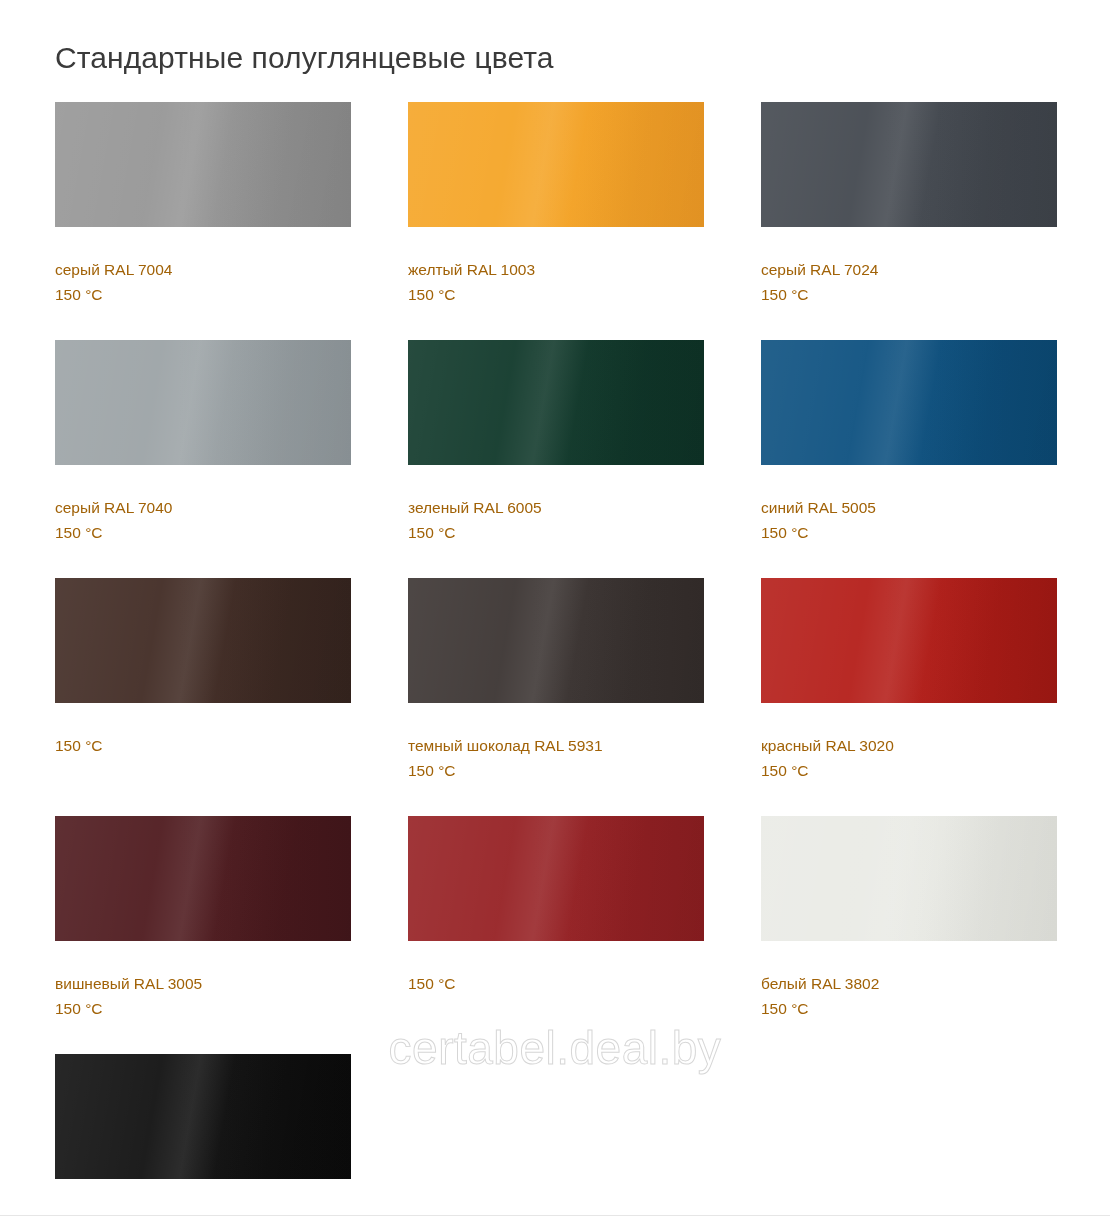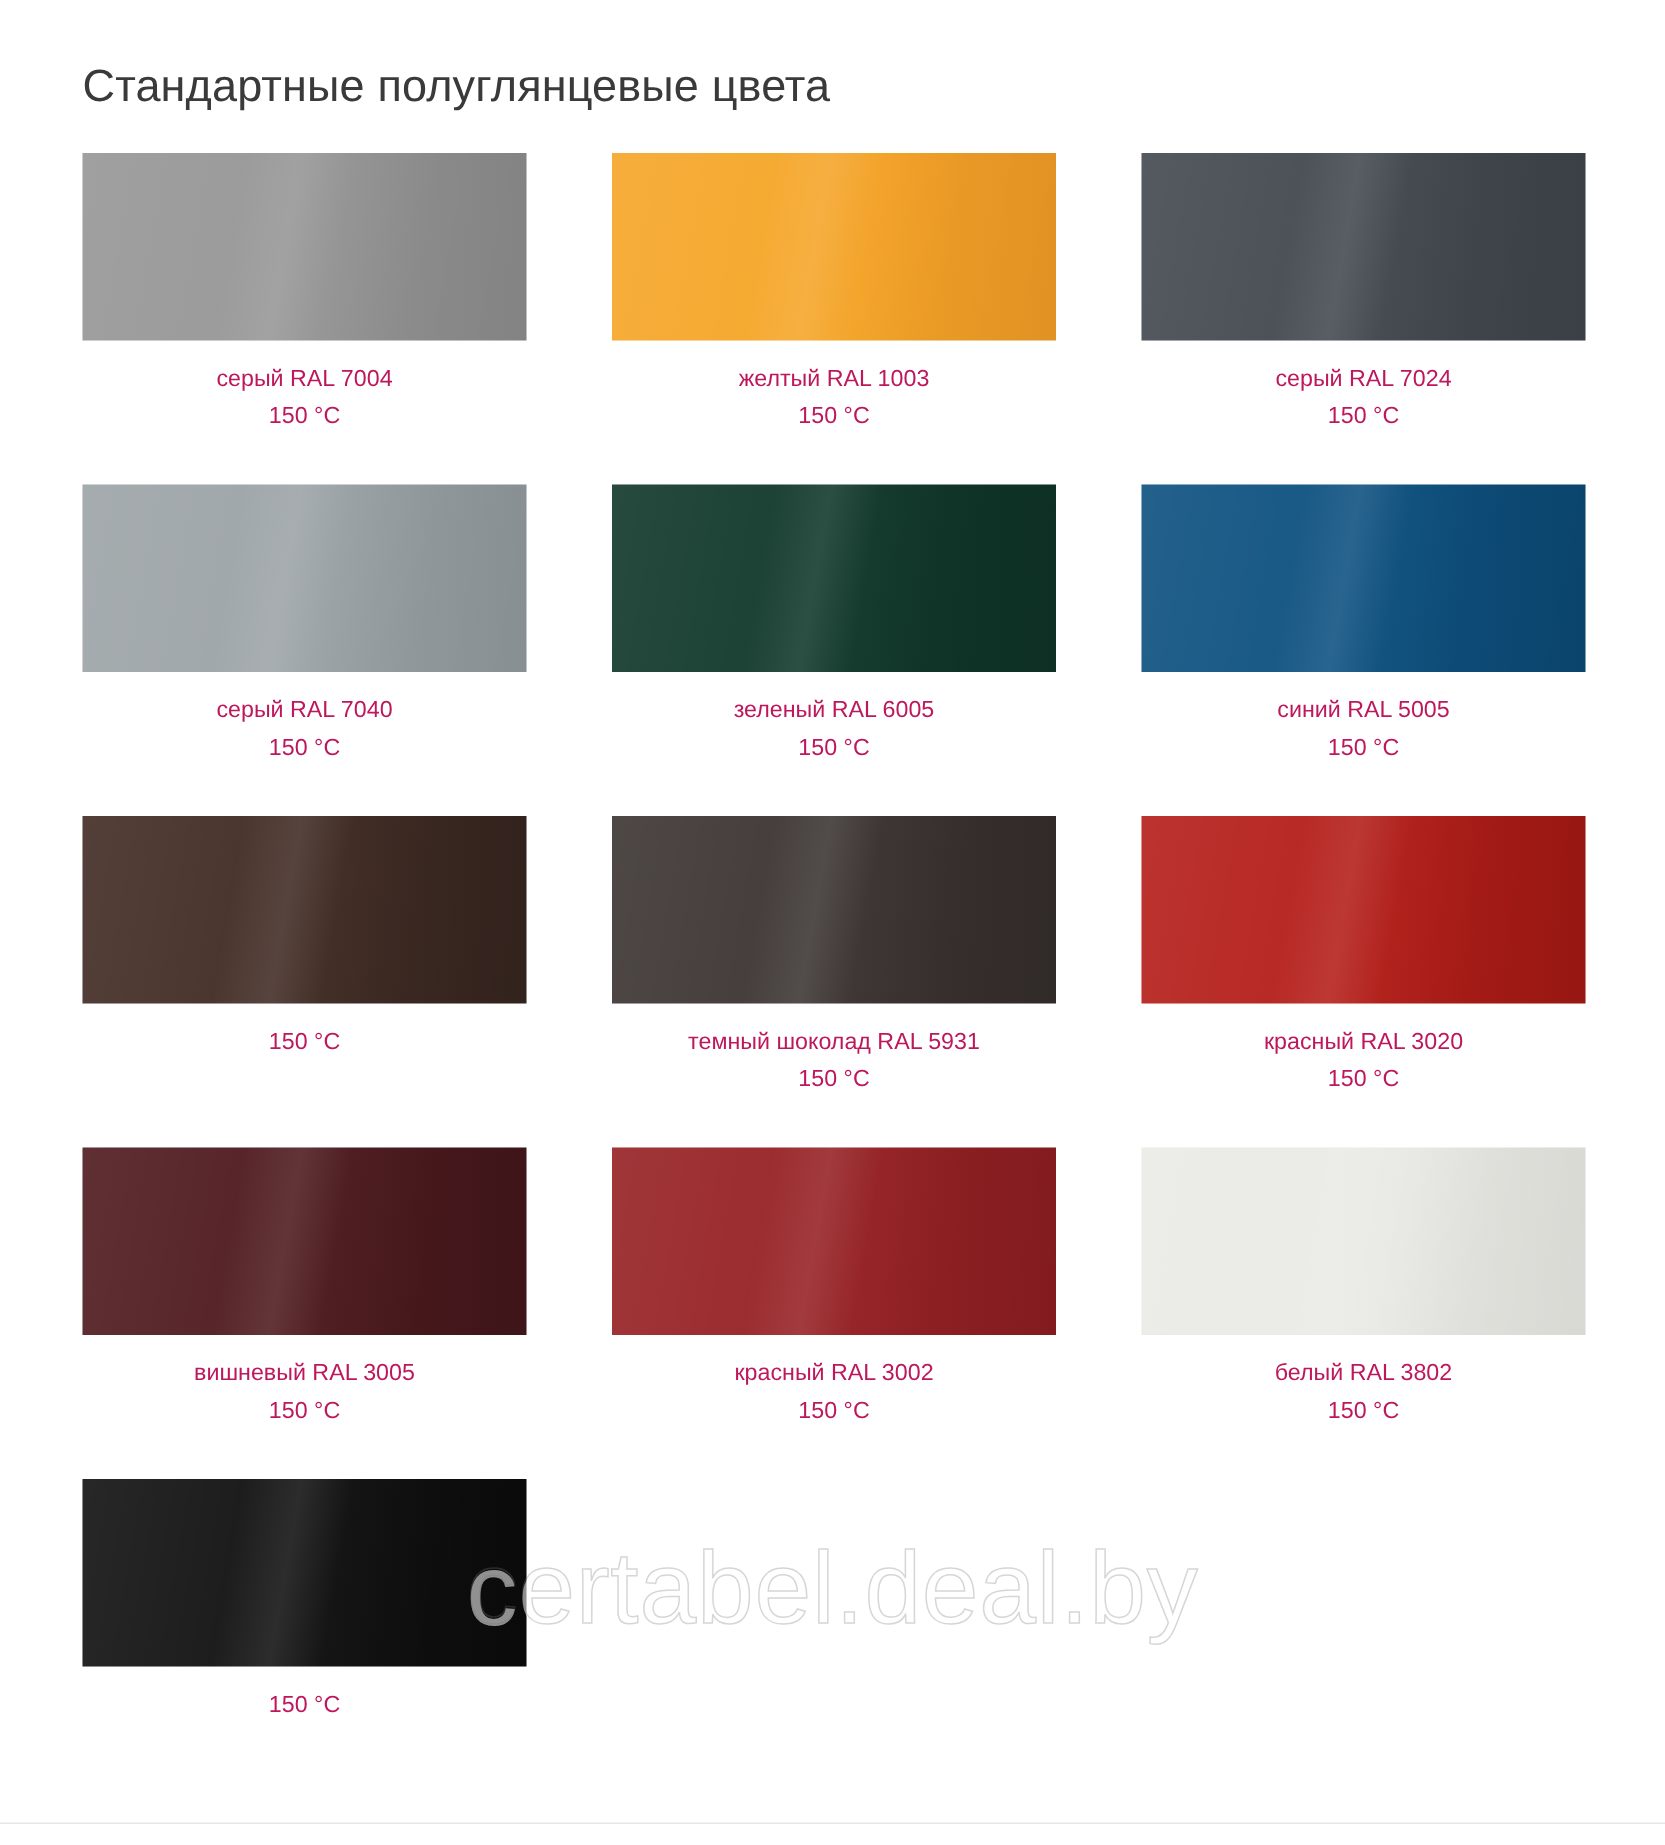--- a/index.html
+++ b/index.html
@@ -71,38 +71,37 @@
         rgba(255,255,255,0.085) 0%,
         rgba(255,255,255,0.045) 34%,
         rgba(255,255,255,0.11) 46%,
         rgba(255,255,255,0.015) 57%,
         rgba(0,0,0,0.035) 76%,
         rgba(0,0,0,0.055) 100%);
     pointer-events: none;
   }
 
   .swatch-caption {
-    text-align: center;
-    padding-top: 13px;
+    padding-top: 30px;
     font-size: 15.5px;
     line-height: 25px;
-    color: #be185d;
+    color: #a16207;
     font-weight: 400;
   }
   .swatch-name { display: block; }
   .swatch-temp { display: block; }
 
   
   .watermark {
     position: absolute;
     left: 0;
     right: 0;
     top: 1025px;
     text-align: center;
-    font-size: 68px;
+    font-size: 46px;
     line-height: 1;
     letter-spacing: 0.5px;
     font-weight: 400;
     color: transparent;
     -webkit-text-stroke: 1px rgba(120,120,120,0.30);
     text-shadow: 0 1px 0 rgba(255,255,255,0.55);
     pointer-events: none;
     user-select: none;
     z-index: 5;
     font-family: "Liberation Sans", "DejaVu Sans", sans-serif;
@@ -181,21 +180,20 @@
       <div class="swatch-cell">
         <div class="swatch-chip" style="background: linear-gradient(90deg, rgb(80, 28, 32) 0%, rgb(80, 28, 32) 42%, rgb(66, 22, 26) 100%);"></div>
         <div class="swatch-caption">
           <span class="swatch-name">вишневый RAL 3005</span>
           <span class="swatch-temp">150 °C</span>
         </div>
       </div>
       <div class="swatch-cell">
         <div class="swatch-chip" style="background: linear-gradient(90deg, rgb(151, 35, 38) 0%, rgb(151, 35, 38) 42%, rgb(138, 29, 32) 100%);"></div>
         <div class="swatch-caption">
-          <span class="swatch-name">красный RAL 3002</span>
           <span class="swatch-temp">150 °C</span>
         </div>
       </div>
       <div class="swatch-cell">
         <div class="swatch-chip" style="background: linear-gradient(90deg, rgb(234, 235, 230) 0%, rgb(234, 235, 230) 42%, rgb(228, 229, 223) 100%);"></div>
         <div class="swatch-caption">
           <span class="swatch-name">белый RAL 3802</span>
           <span class="swatch-temp">150 °C</span>
         </div>
       </div>

